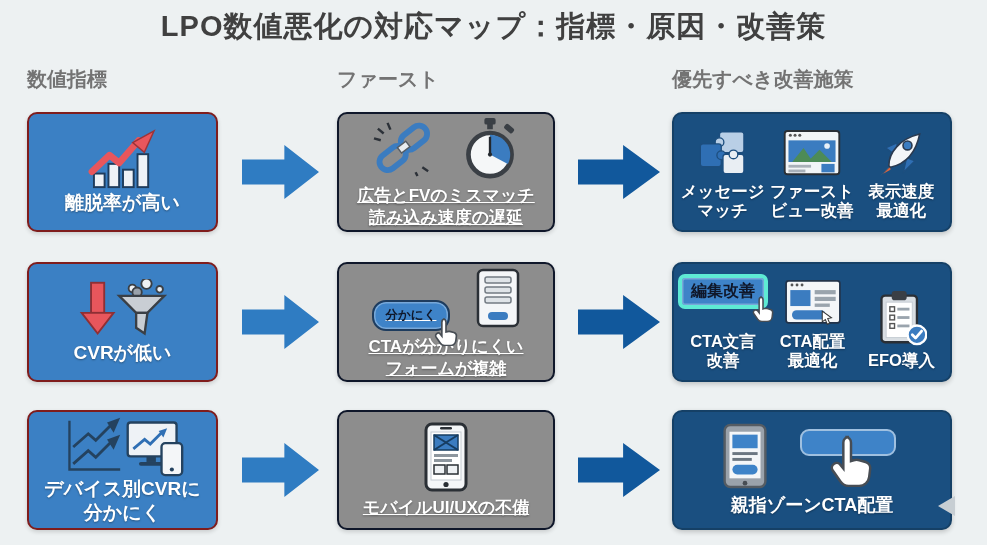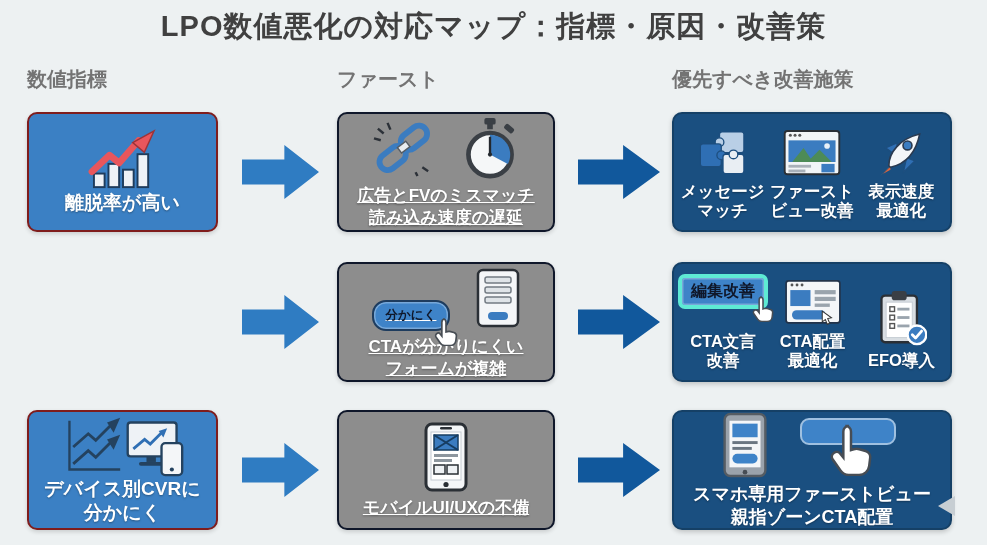--- a/index.html
+++ b/index.html
@@ -145,20 +145,33 @@
           <div>
             <div class="ln">表示速度</div>
             <div class="ln">最適化</div>
           </div>
         </div>
       </div>
     </div>
   </div>
 
   <div class="row r2">
+    <div class="box metric">
+      <svg width="92" height="62" viewBox="0 0 96 66">
+        <rect x="14" y="4" width="14" height="32" fill="#e8565c" stroke="#8f2f34" stroke-width="2"></rect>
+        <polygon points="4,36 38,36 21,58" fill="#e8565c" stroke="#8f2f34" stroke-width="2"></polygon>
+        <circle cx="58" cy="10" r="4" fill="#eef1f4" stroke="#3a3f45" stroke-width="2"></circle>
+        <circle cx="73" cy="5" r="5.5" fill="#eef1f4" stroke="#3a3f45" stroke-width="2"></circle>
+        <circle cx="87" cy="11" r="3.5" fill="#eef1f4" stroke="#3a3f45" stroke-width="2"></circle>
+        <circle cx="63" cy="14" r="5" fill="#9aa2ab" stroke="#3a3f45" stroke-width="2"></circle>
+        <polygon points="44,18 92,18 74,36 62,36" fill="#c9ced4" stroke="#3a3f45" stroke-width="2.5"></polygon>
+        <polygon points="62,36 74,36 71,58 62,52" fill="#c9ced4" stroke="#3a3f45" stroke-width="2.5"></polygon>
+      </svg>
+      <div class="ln">CVRが低い</div>
+    </div>
 
     <div class="arrow a1"></div>
 
     <div class="box cause">
       <div class="icon-row">
         <div class="mini-btn">
           <span>分かにく</span>
           <svg width="26" height="28" viewBox="0 0 24 27">
             <path d="M9 1c1.8 0 3 1.3 3 3v9.5l1.4-.4c1-.3 2-.3 3 0l3.2.9c1.6.5 2.6 2 2.4 3.6l-.5 4.2c-.3 2.7-2.6 4.7-5.3 4.7h-5.4c-1.7 0-3.3-.8-4.2-2.2l-4.1-5.8c-.8-1.2-.5-2.8.7-3.6 1-.7 2.4-.5 3.2.5l1.6 2V4c0-1.7 1.2-3 3-3z" fill="#fff" stroke="#474d54" stroke-width="1.6"></path>
           </svg>
@@ -286,20 +299,19 @@
           <circle cx="23" cy="62" r="2.4" fill="#474d54"></circle>
         </svg>
         <div class="tapbtn">
           <div class="bar"></div>
           <svg width="46" height="52" viewBox="0 0 24 27">
             <path d="M9 1c1.8 0 3 1.3 3 3v9.5l1.4-.4c1-.3 2-.3 3 0l3.2.9c1.6.5 2.6 2 2.4 3.6l-.5 4.2c-.3 2.7-2.6 4.7-5.3 4.7h-5.4c-1.7 0-3.3-.8-4.2-2.2l-4.1-5.8c-.8-1.2-.5-2.8.7-3.6 1-.7 2.4-.5 3.2.5l1.6 2V4c0-1.7 1.2-3 3-3z" fill="#fff" stroke="#474d54" stroke-width="1.3"></path>
           </svg>
         </div>
       </div>
       <div class="stacked-lines">
-        <div class="ln">スマホ専用ファーストビュー</div>
         <div class="ln">親指ゾーンCTA配置</div>
       </div>
     </div>
   </div>
 
   <div class="corner-tri"></div>
 </div>
 
 </body></html>

